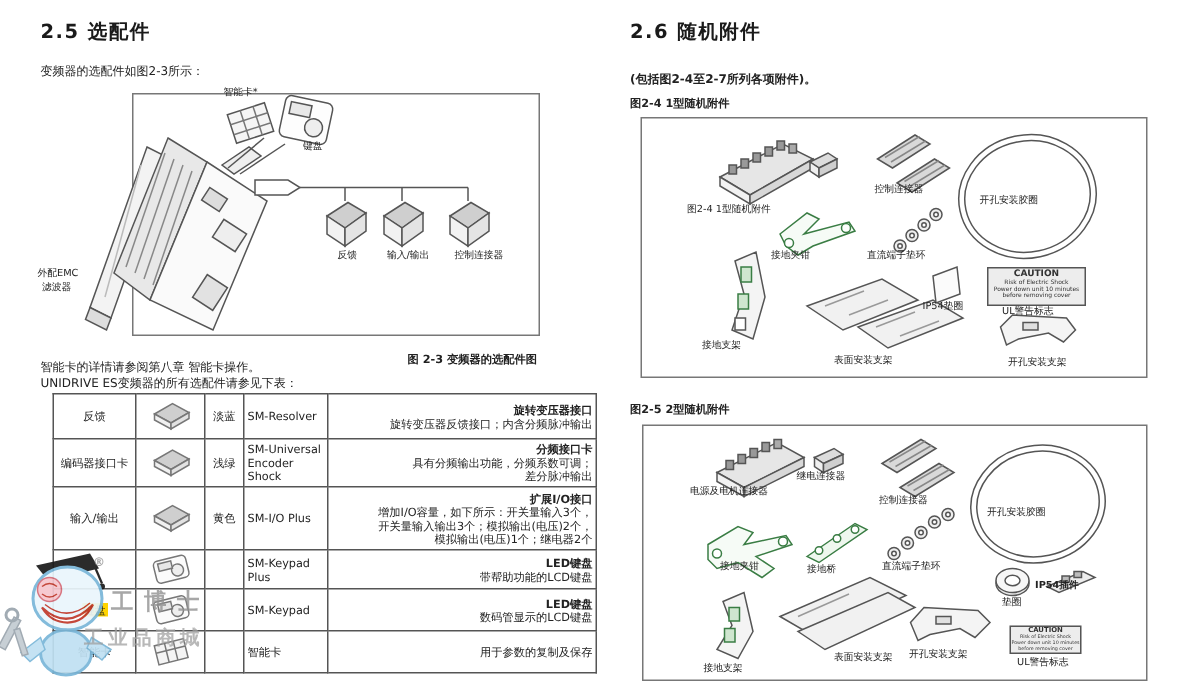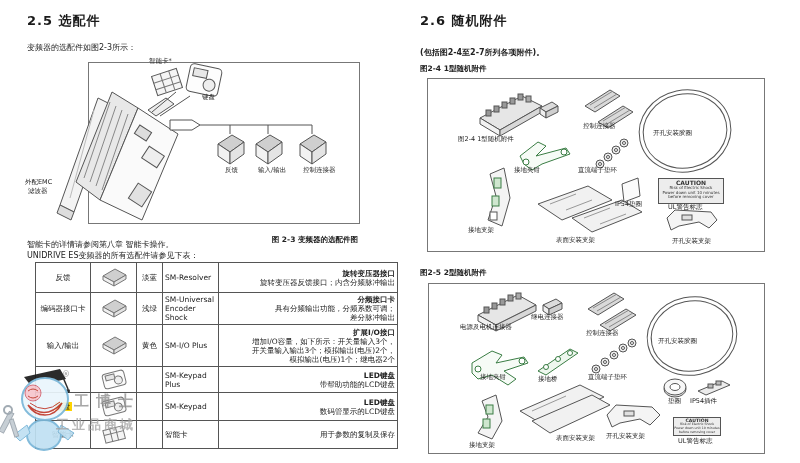--- a/index.html
+++ b/index.html
@@ -424,21 +424,21 @@
     </g>
   </svg>
   <span class="lbl" style="left:460px;top:324px;">电源及电机连接器</span>
   <span class="lbl" style="left:531px;top:314px;">继电连接器</span>
   <span class="lbl" style="left:586px;top:330px;">控制连接器</span>
   <span class="lbl" style="left:480px;top:374px;">接地夹钳</span>
   <span class="lbl" style="left:538px;top:376px;">接地桥</span>
   <span class="lbl" style="left:588px;top:374px;">直流端子垫环</span>
   <span class="lbl" style="left:658px;top:338px;">开孔安装胶圈</span>
   <span class="lbl" style="left:668px;top:398px;">垫圈</span>
-  <span class="lbl" style="left:690px;top:398px;">IP54插件</span>
+  <span class="lbl" style="left:690px;top:387px;font-weight:bold;">IP54插件</span>
   <span class="lbl" style="left:469px;top:442px;">接地支架</span>
   <span class="lbl" style="left:556px;top:435px;">表面安装支架</span>
   <span class="lbl" style="left:606px;top:433px;">开孔安装支架</span>
   <span class="lbl" style="left:678px;top:438px;">UL警告标志</span>
   <div class="caution" style="left:673px;top:417px;width:46px;height:17px;font-size:3.2px;line-height:3.6px;">
     <div class="ct" style="font-size:4.6px;line-height:5.4px;">CAUTION</div>
     <div>Risk of Electric Shock</div>
     <div>Power down unit 10 minutes</div>
     <div>before removing cover</div>
   </div>

